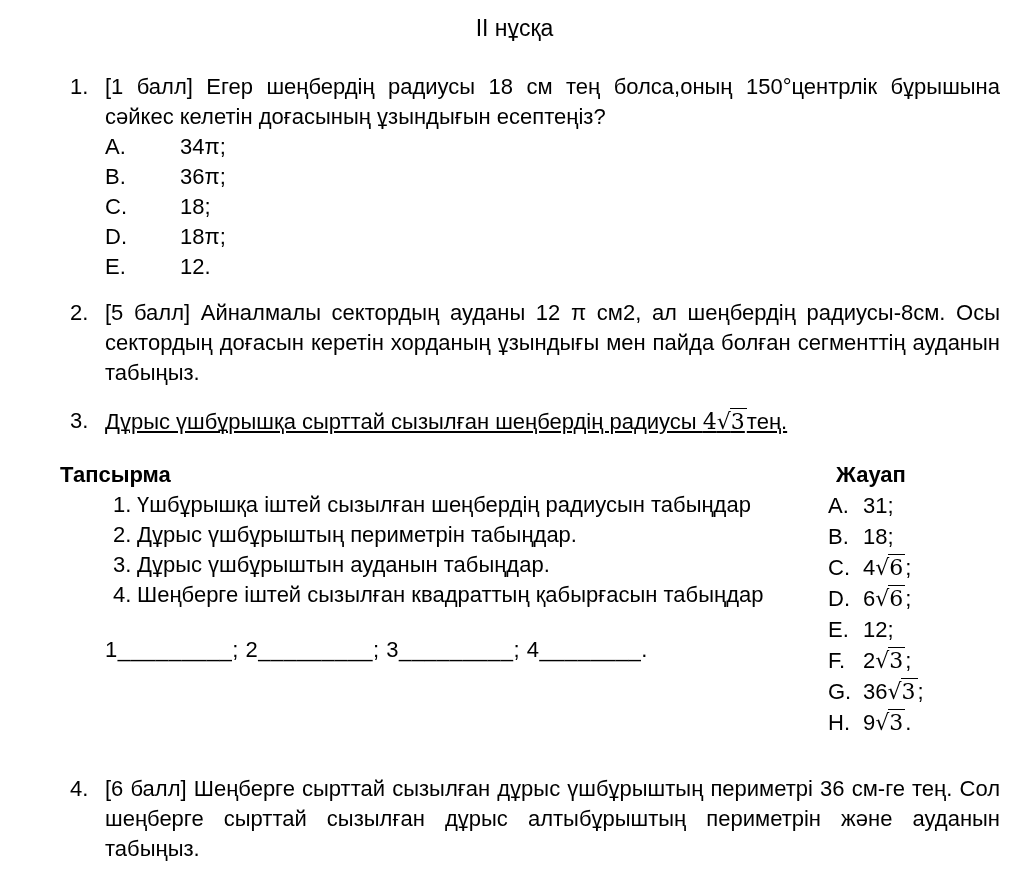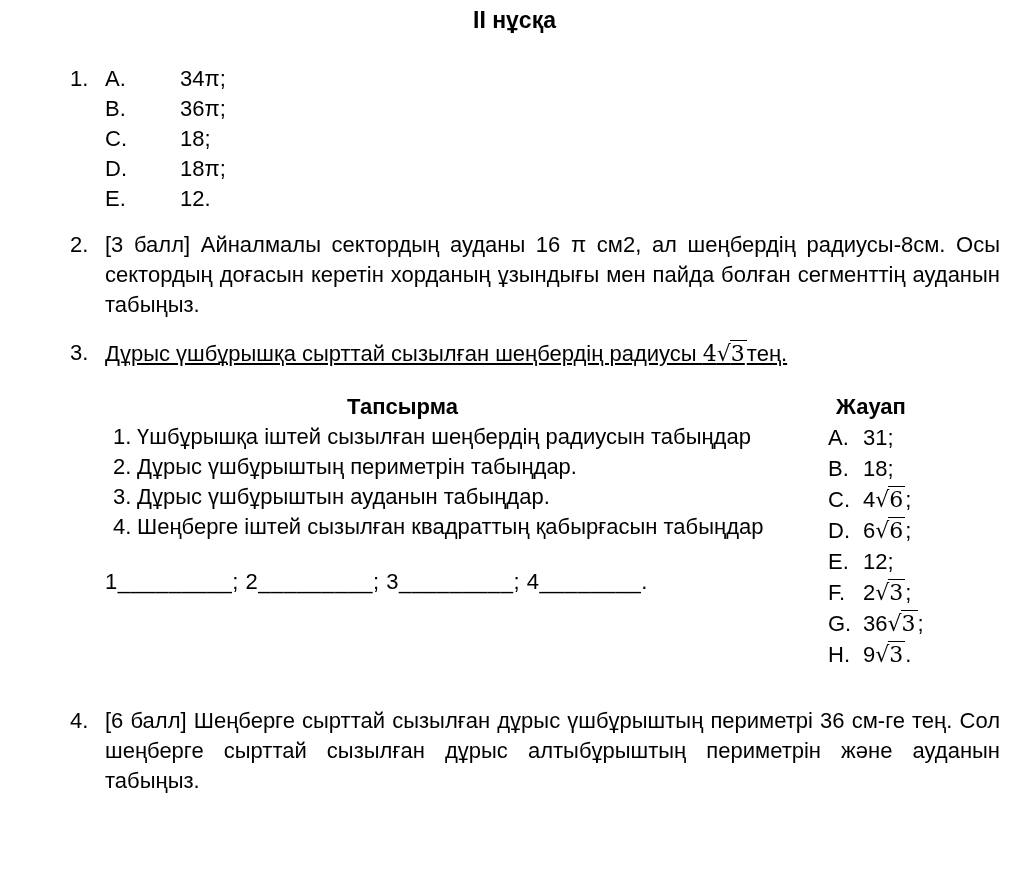--- a/index.html
+++ b/index.html
@@ -8,24 +8,24 @@
     background: #ffffff;
     color: #000000;
     font-family: "Liberation Sans", "DejaVu Sans", sans-serif;
   }
   body {
     width: 1029px;
     height: 895px;
     overflow: hidden;
   }
   .page-title {
-    padding-top: 4px;
+    padding-top: 12px;
     font-size: 23px;
     line-height: 32px;
-    font-weight: bold;
+    font-weight: normal;
     text-align: center;
   }
   .question {
     display: flex;
     margin-left: 70px;
     margin-right: 29px;
     font-size: 22px;
     line-height: 30px;
   }
   .q-num {
@@ -70,21 +70,20 @@
     font-size: 22px;
     line-height: 30px;
   }
   .tasks-col { width: 685px; }
   .answers-col { width: 170px; margin-left: 38px; }
   .col-header {
     font-weight: bold;
     height: 30px;
   }
   .tasks-header {
-    text-align: center;
     position: relative;
     left: -45px;
   }
   .answers-header { padding-left: 8px; }
   .task-row { display: flex; }
   .task-num {
     width: 24px;
     margin-left: 8px;
     flex-shrink: 0;
   }
@@ -106,20 +105,21 @@
   }
 </style>
 </head>
 <body>
 
 <div class="page-title">II нұсқа</div>
 
 <div class="question q1">
   <span class="q-num">1.</span>
   <div class="q-body">
+    <p>[1 балл] Егер шеңбердің радиусы 18 см тең болса,оның 150°центрлік бұрышына сәйкес келетін доғасының ұзындығын есептеңіз?</p>
     <div class="options">
       <div class="opt-row">
         <span class="opt-label">A.</span>
         <span class="opt-value">34π;</span>
       </div>
       <div class="opt-row">
         <span class="opt-label">B.</span>
         <span class="opt-value">36π;</span>
       </div>
       <div class="opt-row">
@@ -134,21 +134,21 @@
         <span class="opt-label">E.</span>
         <span class="opt-value">12.</span>
       </div>
     </div>
   </div>
 </div>
 
 <div class="question q2">
   <span class="q-num">2.</span>
   <div class="q-body">
-    <p>[3 балл] Айналмалы сектордың ауданы 16 π см2, ал шеңбердің радиусы-8см. Осы сектордың доғасын керетін хорданың ұзындығы мен пайда болған сегменттің ауданын табыңыз.</p>
+    <p>[5 балл] Айналмалы сектордың ауданы 12 π см2, ал шеңбердің радиусы-8см. Осы сектордың доғасын керетін хорданың ұзындығы мен пайда болған сегменттің ауданын табыңыз.</p>
   </div>
 </div>
 
 <div class="question q3">
   <span class="q-num">3.</span>
   <div class="q-body">
     <div class="given-line"><span>Дұрыс үшбұрышқа сырттай сызылған шеңбердің радиусы </span><span class="serif-coeff">4</span><span class="root"><span class="sqrt-sign">√</span><span class="rad">3</span></span><span>тең.</span></div>
   </div>
 </div>
 

